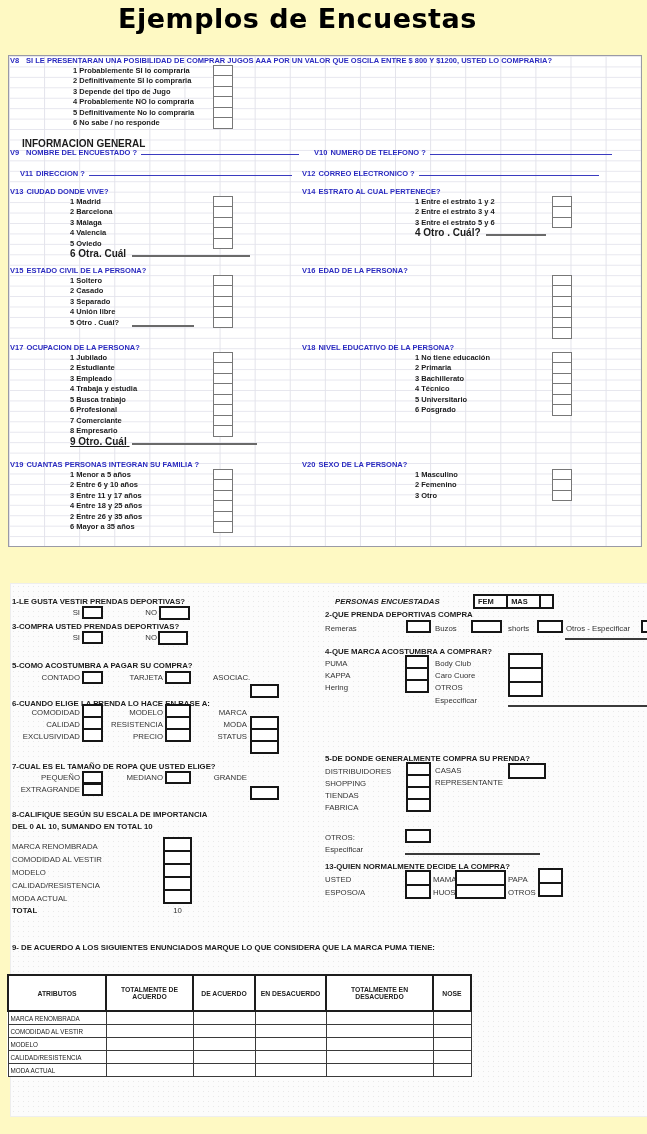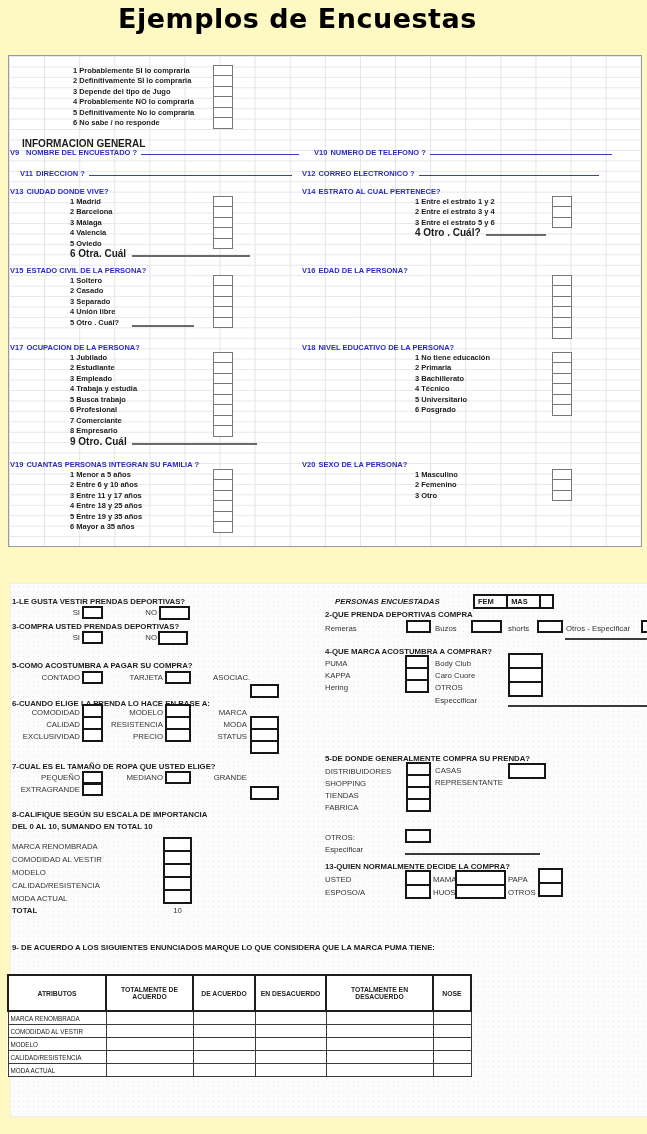--- a/index.html
+++ b/index.html
@@ -51,20 +51,24 @@
 </style>
 </head>
 <body>
 
 <div id="page">
 
   <div class="a" id="title">Ejemplos de Encuestas</div>
 
   <div class="a" id="sheet1"></div>
 
+  <div class="a p1q" style="left:10px;top:56px;">
+    <span class="pid">V8</span>
+    <span>SI LE PRESENTARAN UNA POSIBILIDAD DE COMPRAR JUGOS AAA POR UN VALOR QUE OSCILA ENTRE $ 800 Y $1200, USTED LO COMPRARIA?</span>
+  </div>
   <div class="a p1list" style="left:73px;top:66px;">
 
   <div>1 Probablemente SI lo compraria</div>
       <div>2 Definitivamente SI lo compraria</div>
       <div>3 Depende del tipo de Jugo</div>
       <div>4 Probablemente NO lo compraria</div>
       <div>5 Definitivamente No lo compraria</div>
       <div>6 No sabe / no  responde</div>
     </div>
   <div class="a stk1" style="left:213px;top:66px;">
@@ -196,21 +200,21 @@
   <div class="a stk1" style="left:213px;top:353px;">
       <div></div>
       <div></div>
       <div></div>
       <div></div>
       <div></div>
       <div></div>
       <div></div>
       <div></div>
     </div>
-  <div class="a p1k" style="left:70px;top:437px;height:10.45px;line-height:10.45px;">
+  <div class="a p1k" style="left:70px;top:437px;height:10.45px;line-height:10.45px;text-decoration:underline;">
     <span>9 Otro. Cuál</span>
     <span class="ulg" style="width:125px;"></span>
   </div>
 
   <div class="a p1q" style="left:302px;top:343px;">
     <span class="pid">V18</span>
     <span>NIVEL EDUCATIVO DE LA PERSONA?</span>
   </div>
   <div class="a p1list" style="left:415px;top:353px;">
 
@@ -233,21 +237,21 @@
   <div class="a p1q" style="left:10px;top:460px;">
     <span class="pid">V19</span>
     <span>CUANTAS PERSONAS INTEGRAN SU FAMILIA ?</span>
   </div>
   <div class="a p1list" style="left:70px;top:470px;">
 
   <div>1 Menor a 5 años</div>
       <div>2 Entre 6 y 10 años</div>
       <div>3 Entre 11 y 17 años</div>
       <div>4 Entre 18 y 25 años</div>
-      <div>5 Entre 19 y 35 años</div>
+      <div>2 Entre 26 y 35 años</div>
       <div>6 Mayor a 35 años</div>
     </div>
   <div class="a stk1" style="left:213px;top:470px;">
       <div></div>
       <div></div>
       <div></div>
       <div></div>
       <div></div>
       <div></div>
     </div>

